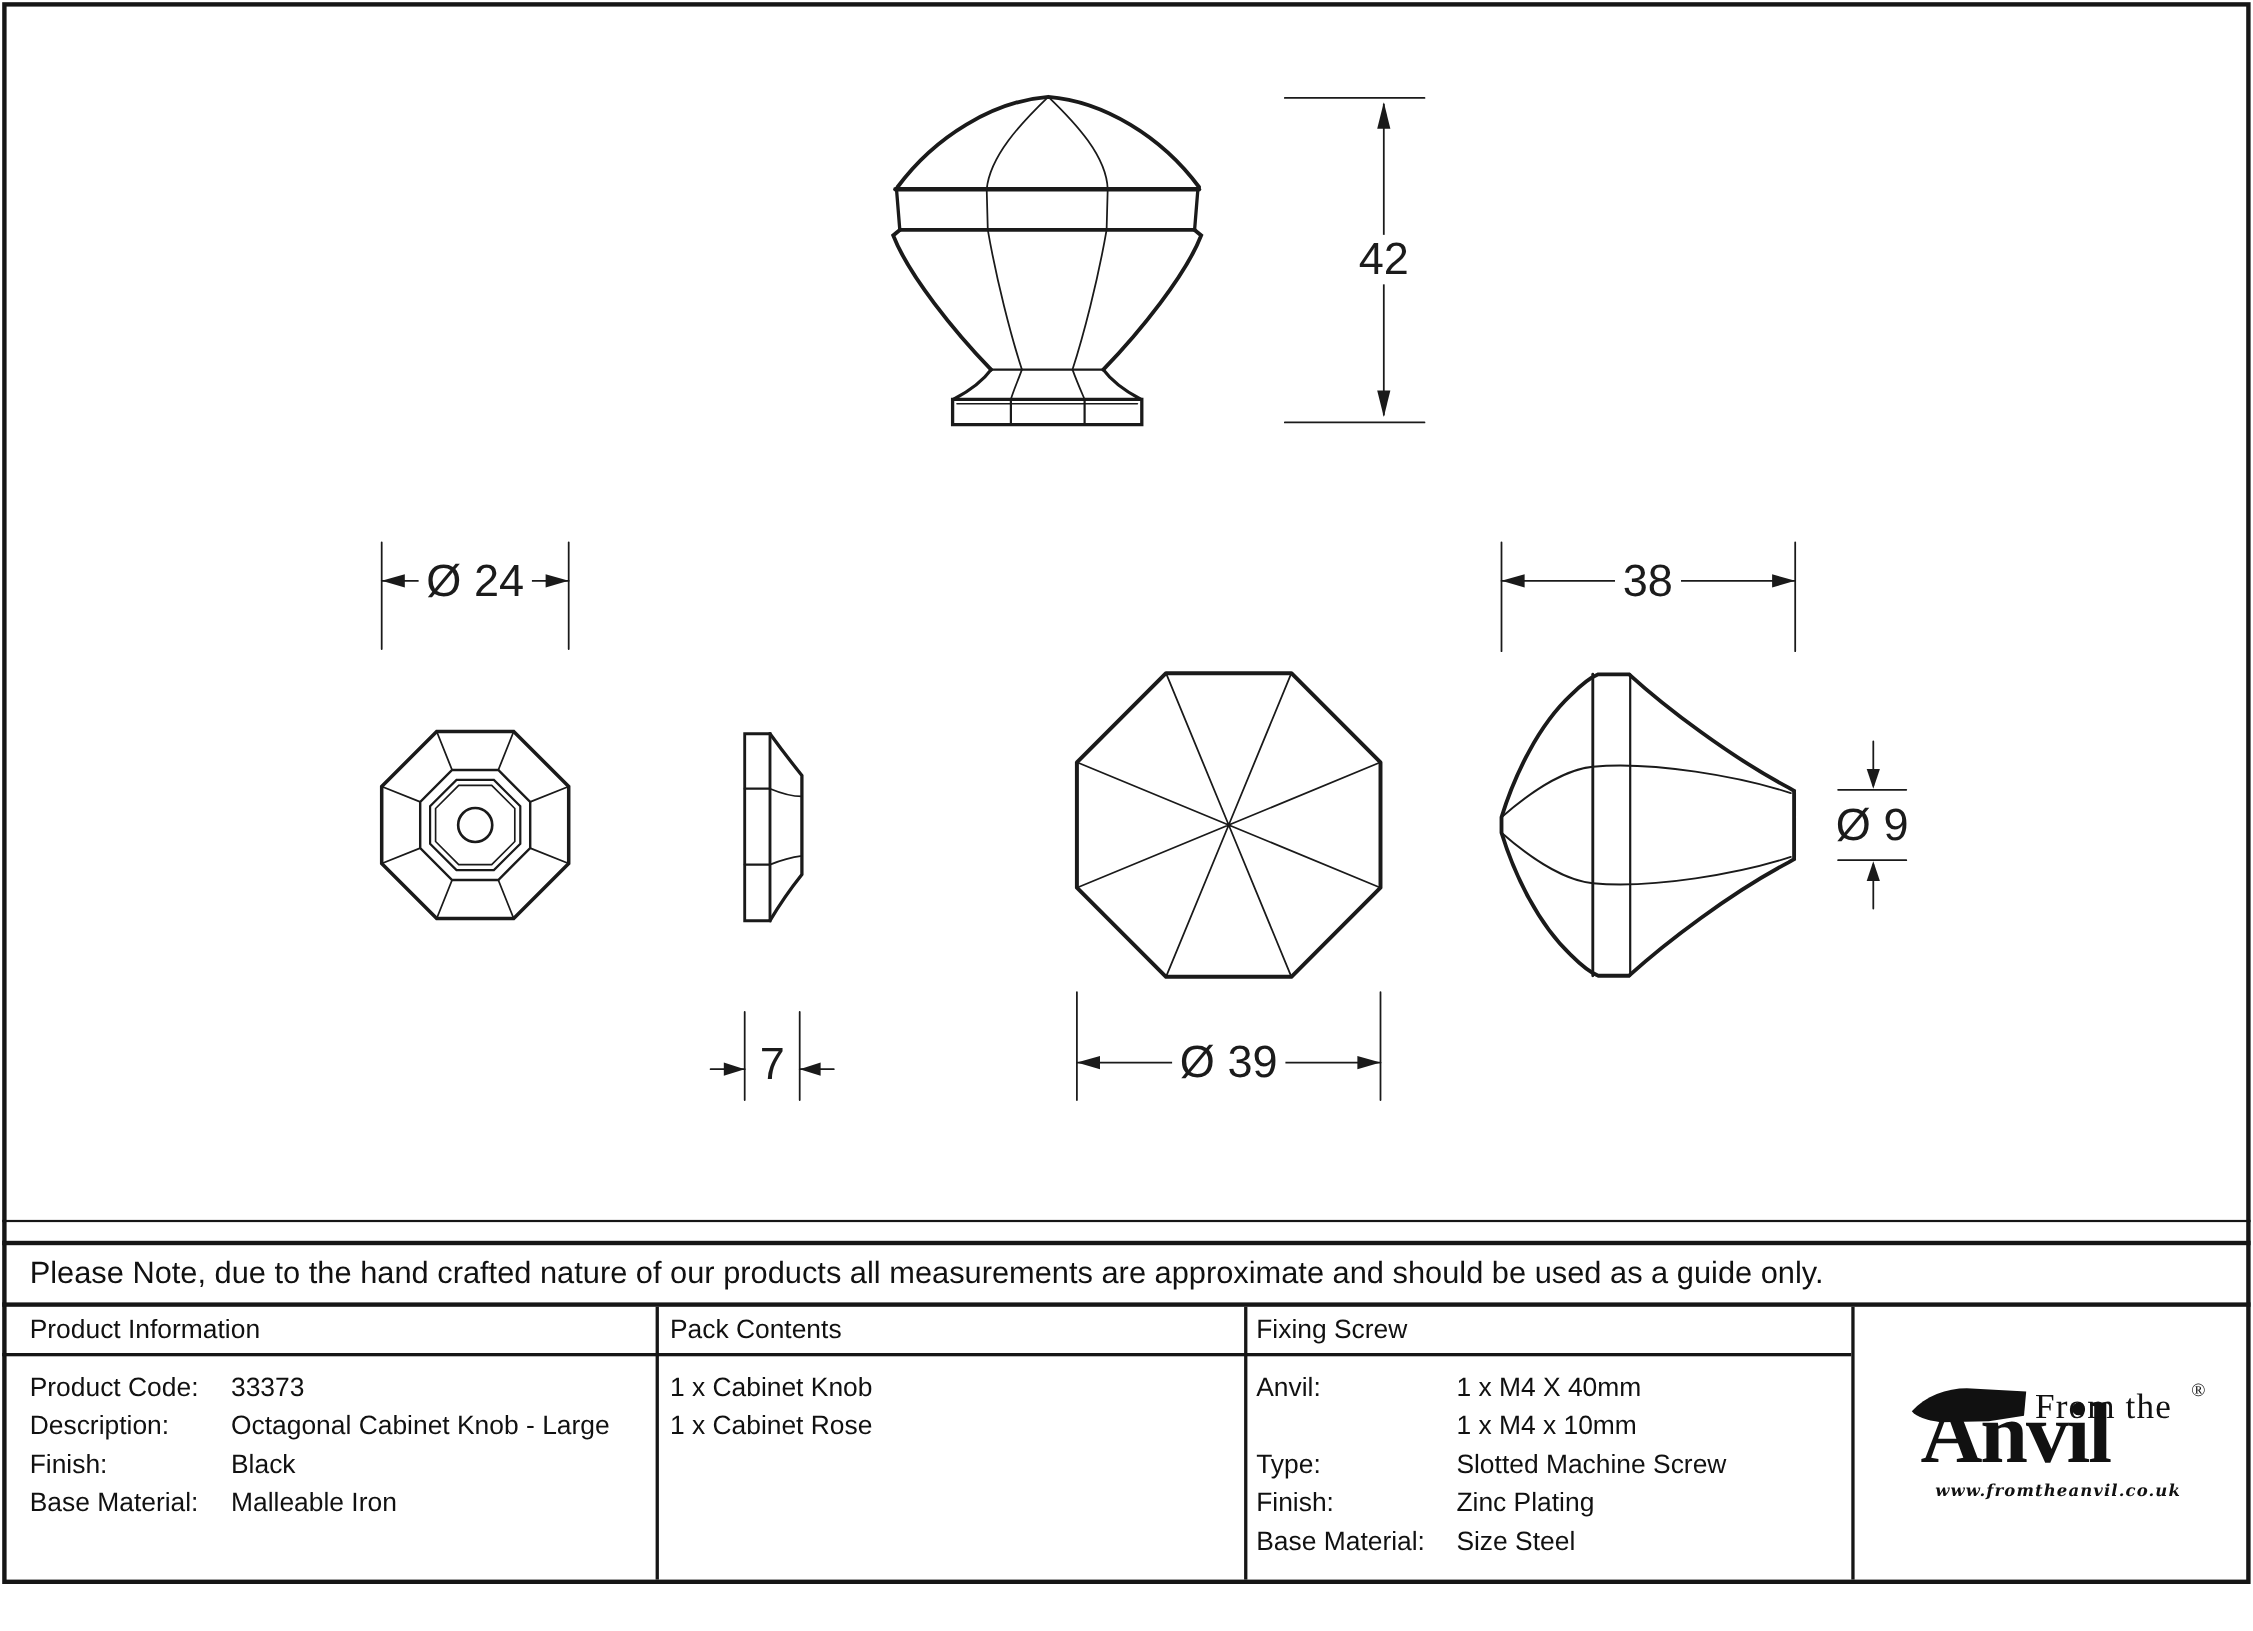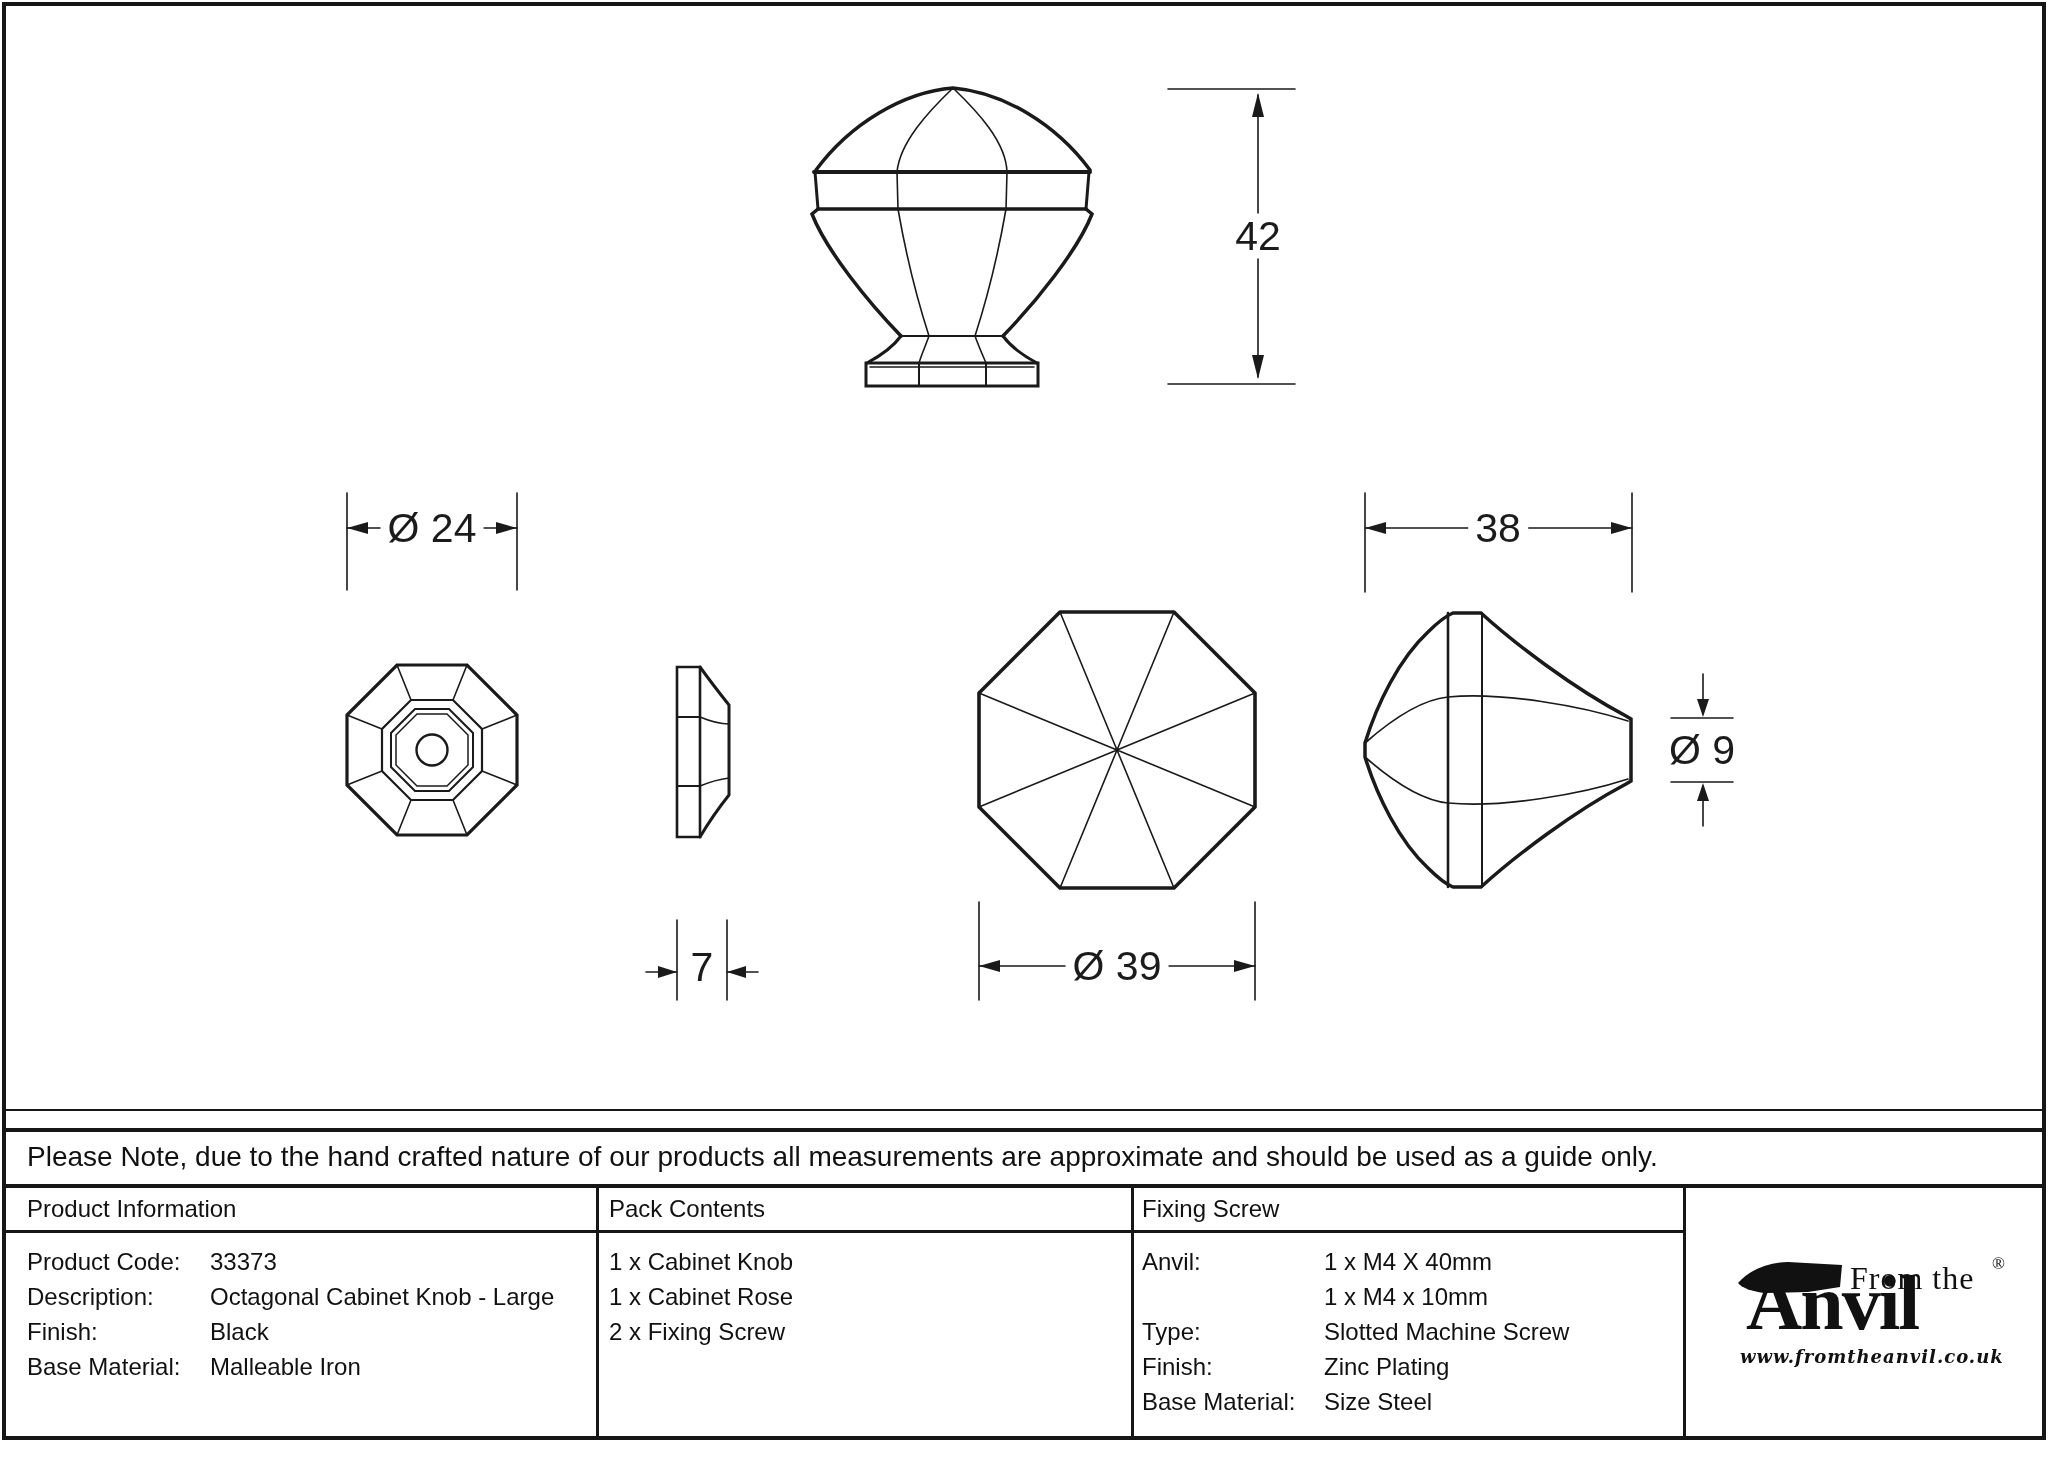--- a/index.html
+++ b/index.html
@@ -24,21 +24,21 @@
   .c1 .lbl{width:183px;}
   .c3 .lbl{width:182px;}
   
   #logo{left:1740px;top:1250px;width:282px;height:130px;}
   #logo-fromthe{left:110px;top:10px;font-family:"Liberation Serif",serif;font-size:32px;letter-spacing:1px;}
   #logo-brand{left:6px;top:14px;font-family:"Liberation Serif",serif;font-size:78px;line-height:1;
               letter-spacing:-2px;font-weight:600;}
   #logo-reg{left:252px;top:4px;font-family:"Liberation Serif",serif;font-size:17px;}
   #logo-anvil-icon{left:-4px;top:6px;}
   #logo-site{left:0;top:96px;width:262px;text-align:center;font-family:"DejaVu Serif",serif;
-             font-style:italic;font-weight:bold;font-size:18px;letter-spacing:1px;}
+             font-style:italic;font-weight:bold;font-size:15px;letter-spacing:1px;}
 </style>
 </head>
 <body>
 
 <div id="stage">
 
   <div class="abs" id="sheet-border"></div>
 
   <svg class="abs" id="drawing-svg" viewBox="0 0 2048 1483">
     <g stroke="#1a1a1a" fill="none" stroke-linecap="round">
@@ -181,23 +181,20 @@
     </div>
   </div>
 
   <div class="abs col-rows" style="left:609px;width:500px;">
     <div class="row">
       <span>1 x Cabinet Knob</span>
     </div>
     <div class="row">
       <span>1 x Cabinet Rose</span>
     </div>
-    <div class="row">
-      <span>2 x Fixing Screw</span>
-    </div>
   </div>
 
   <div class="abs col-rows c3" style="left:1142px;width:530px;">
     <div class="row">
       <span class="lbl">Anvil:</span>
       <span class="val">1 x M4 X 40mm</span>
     </div>
     <div class="row">
       <span class="lbl"></span>
       <span class="val">1 x M4 x 10mm</span>

